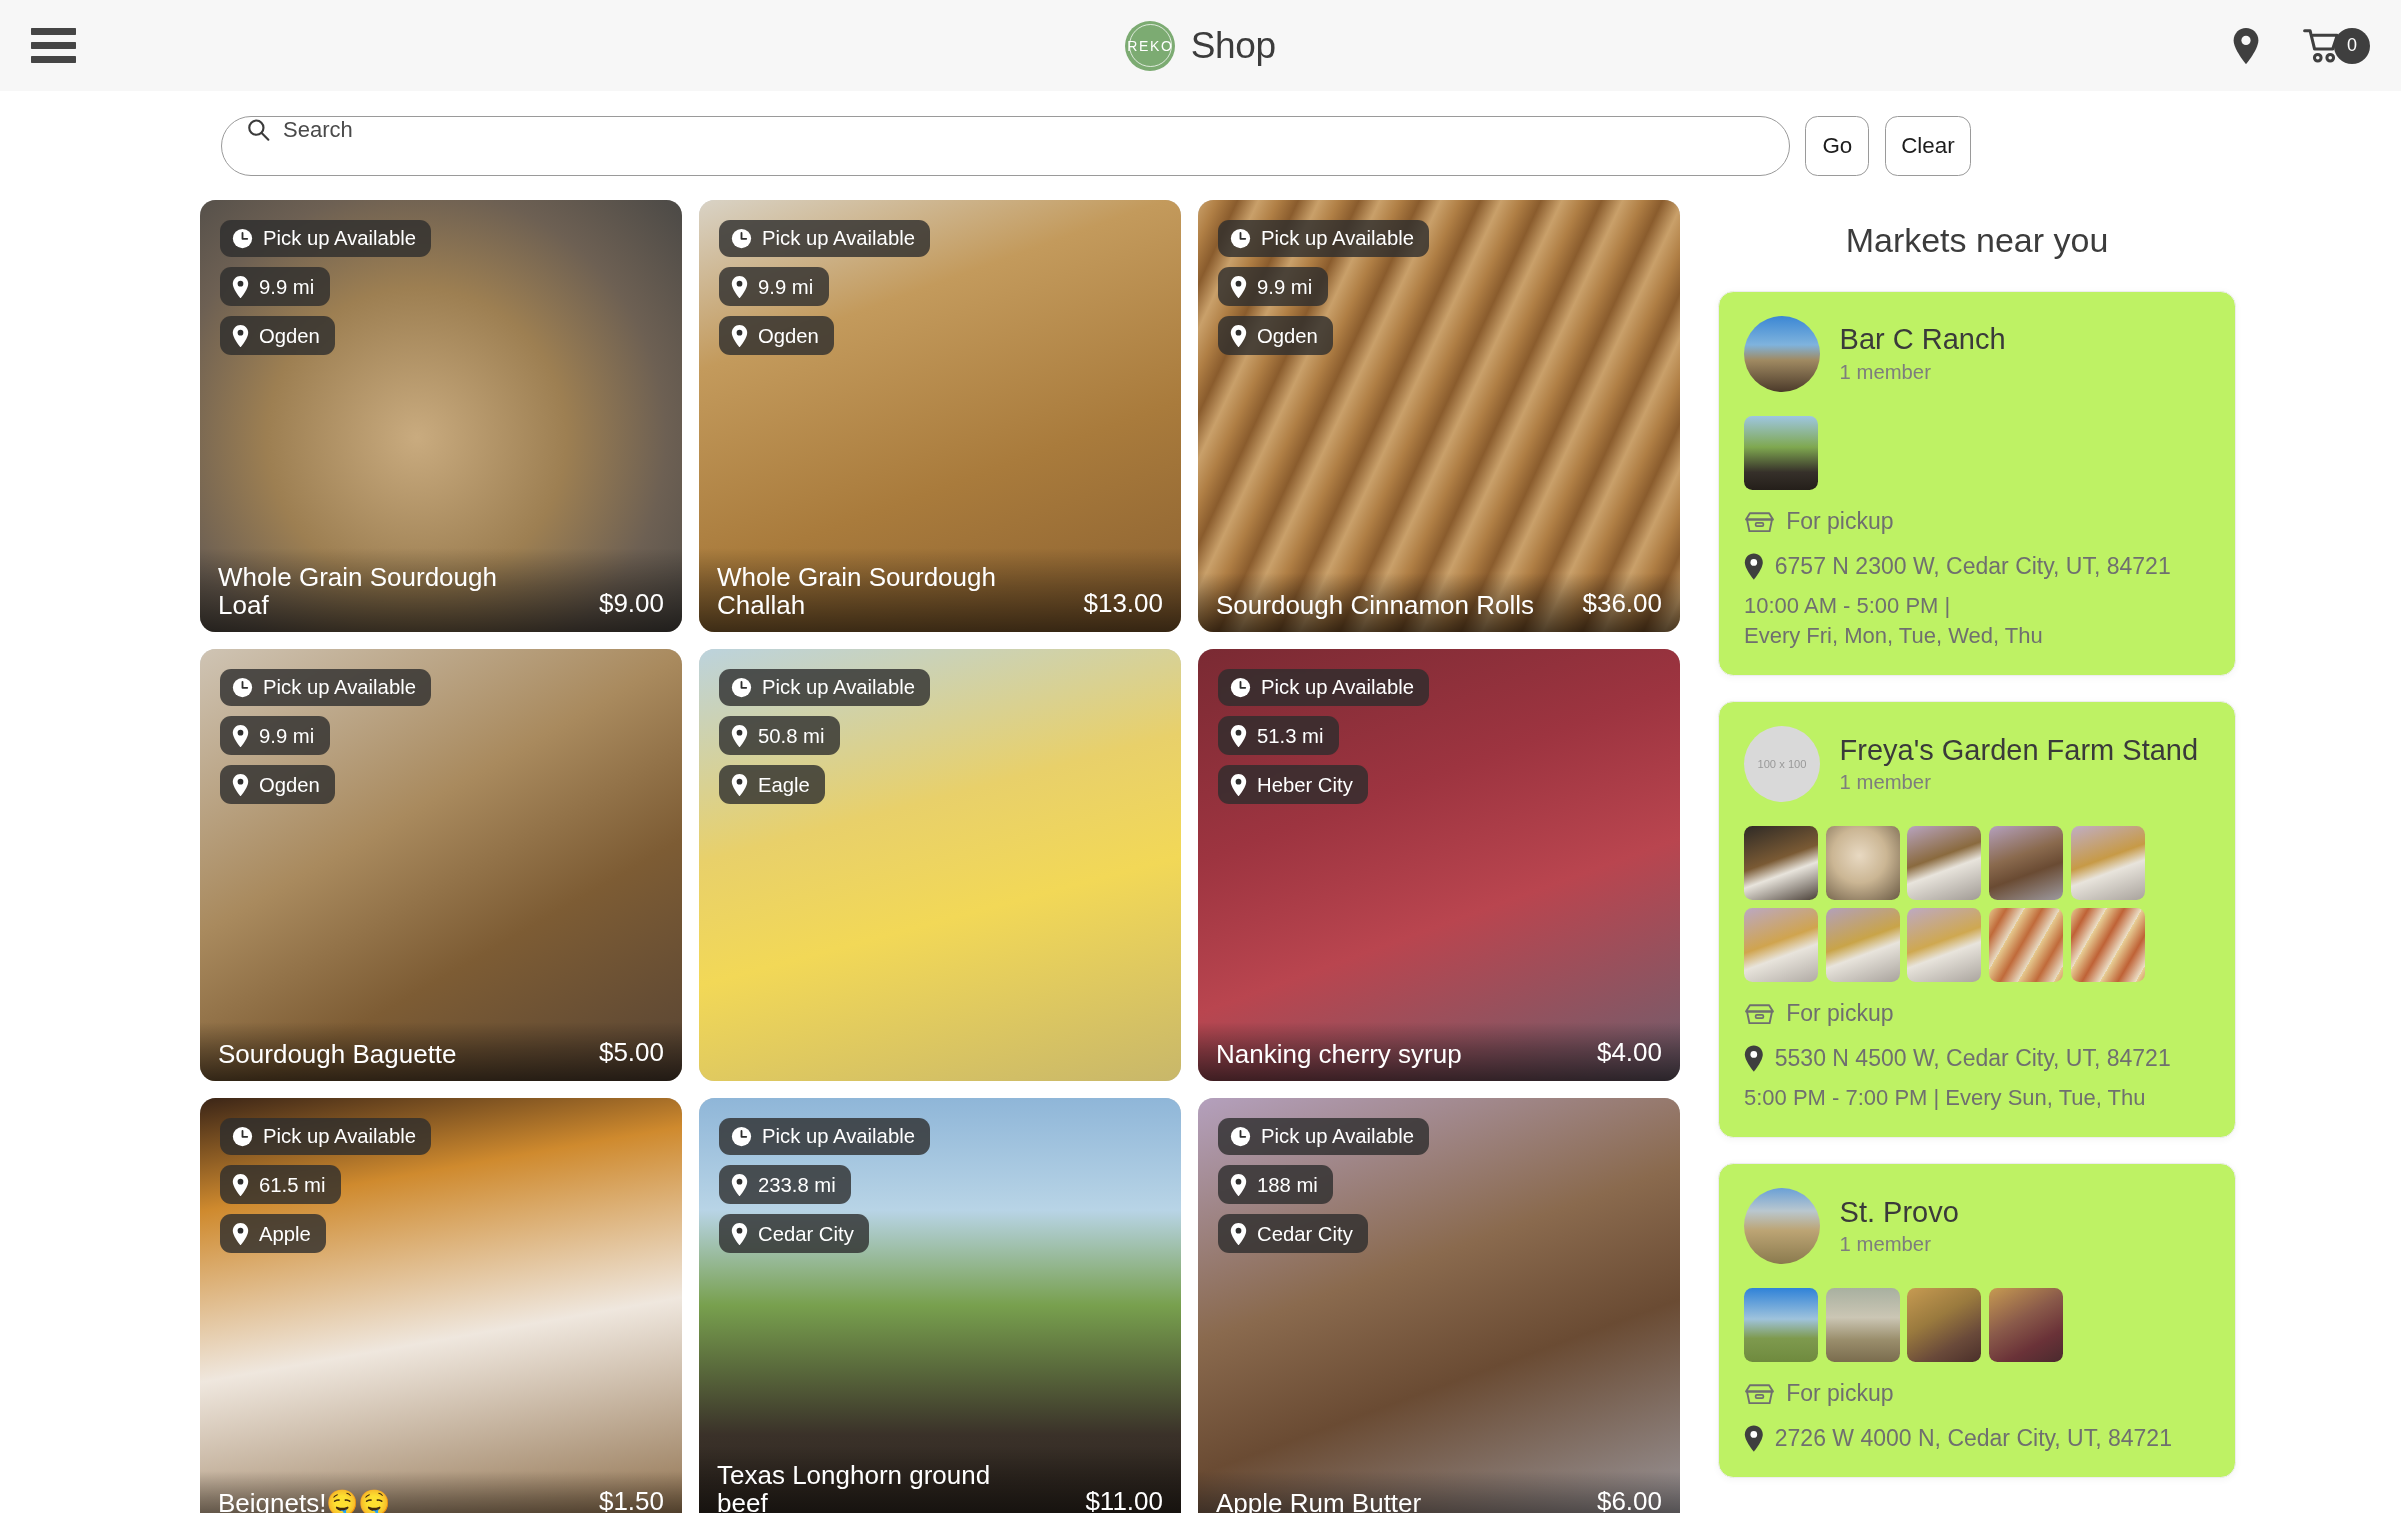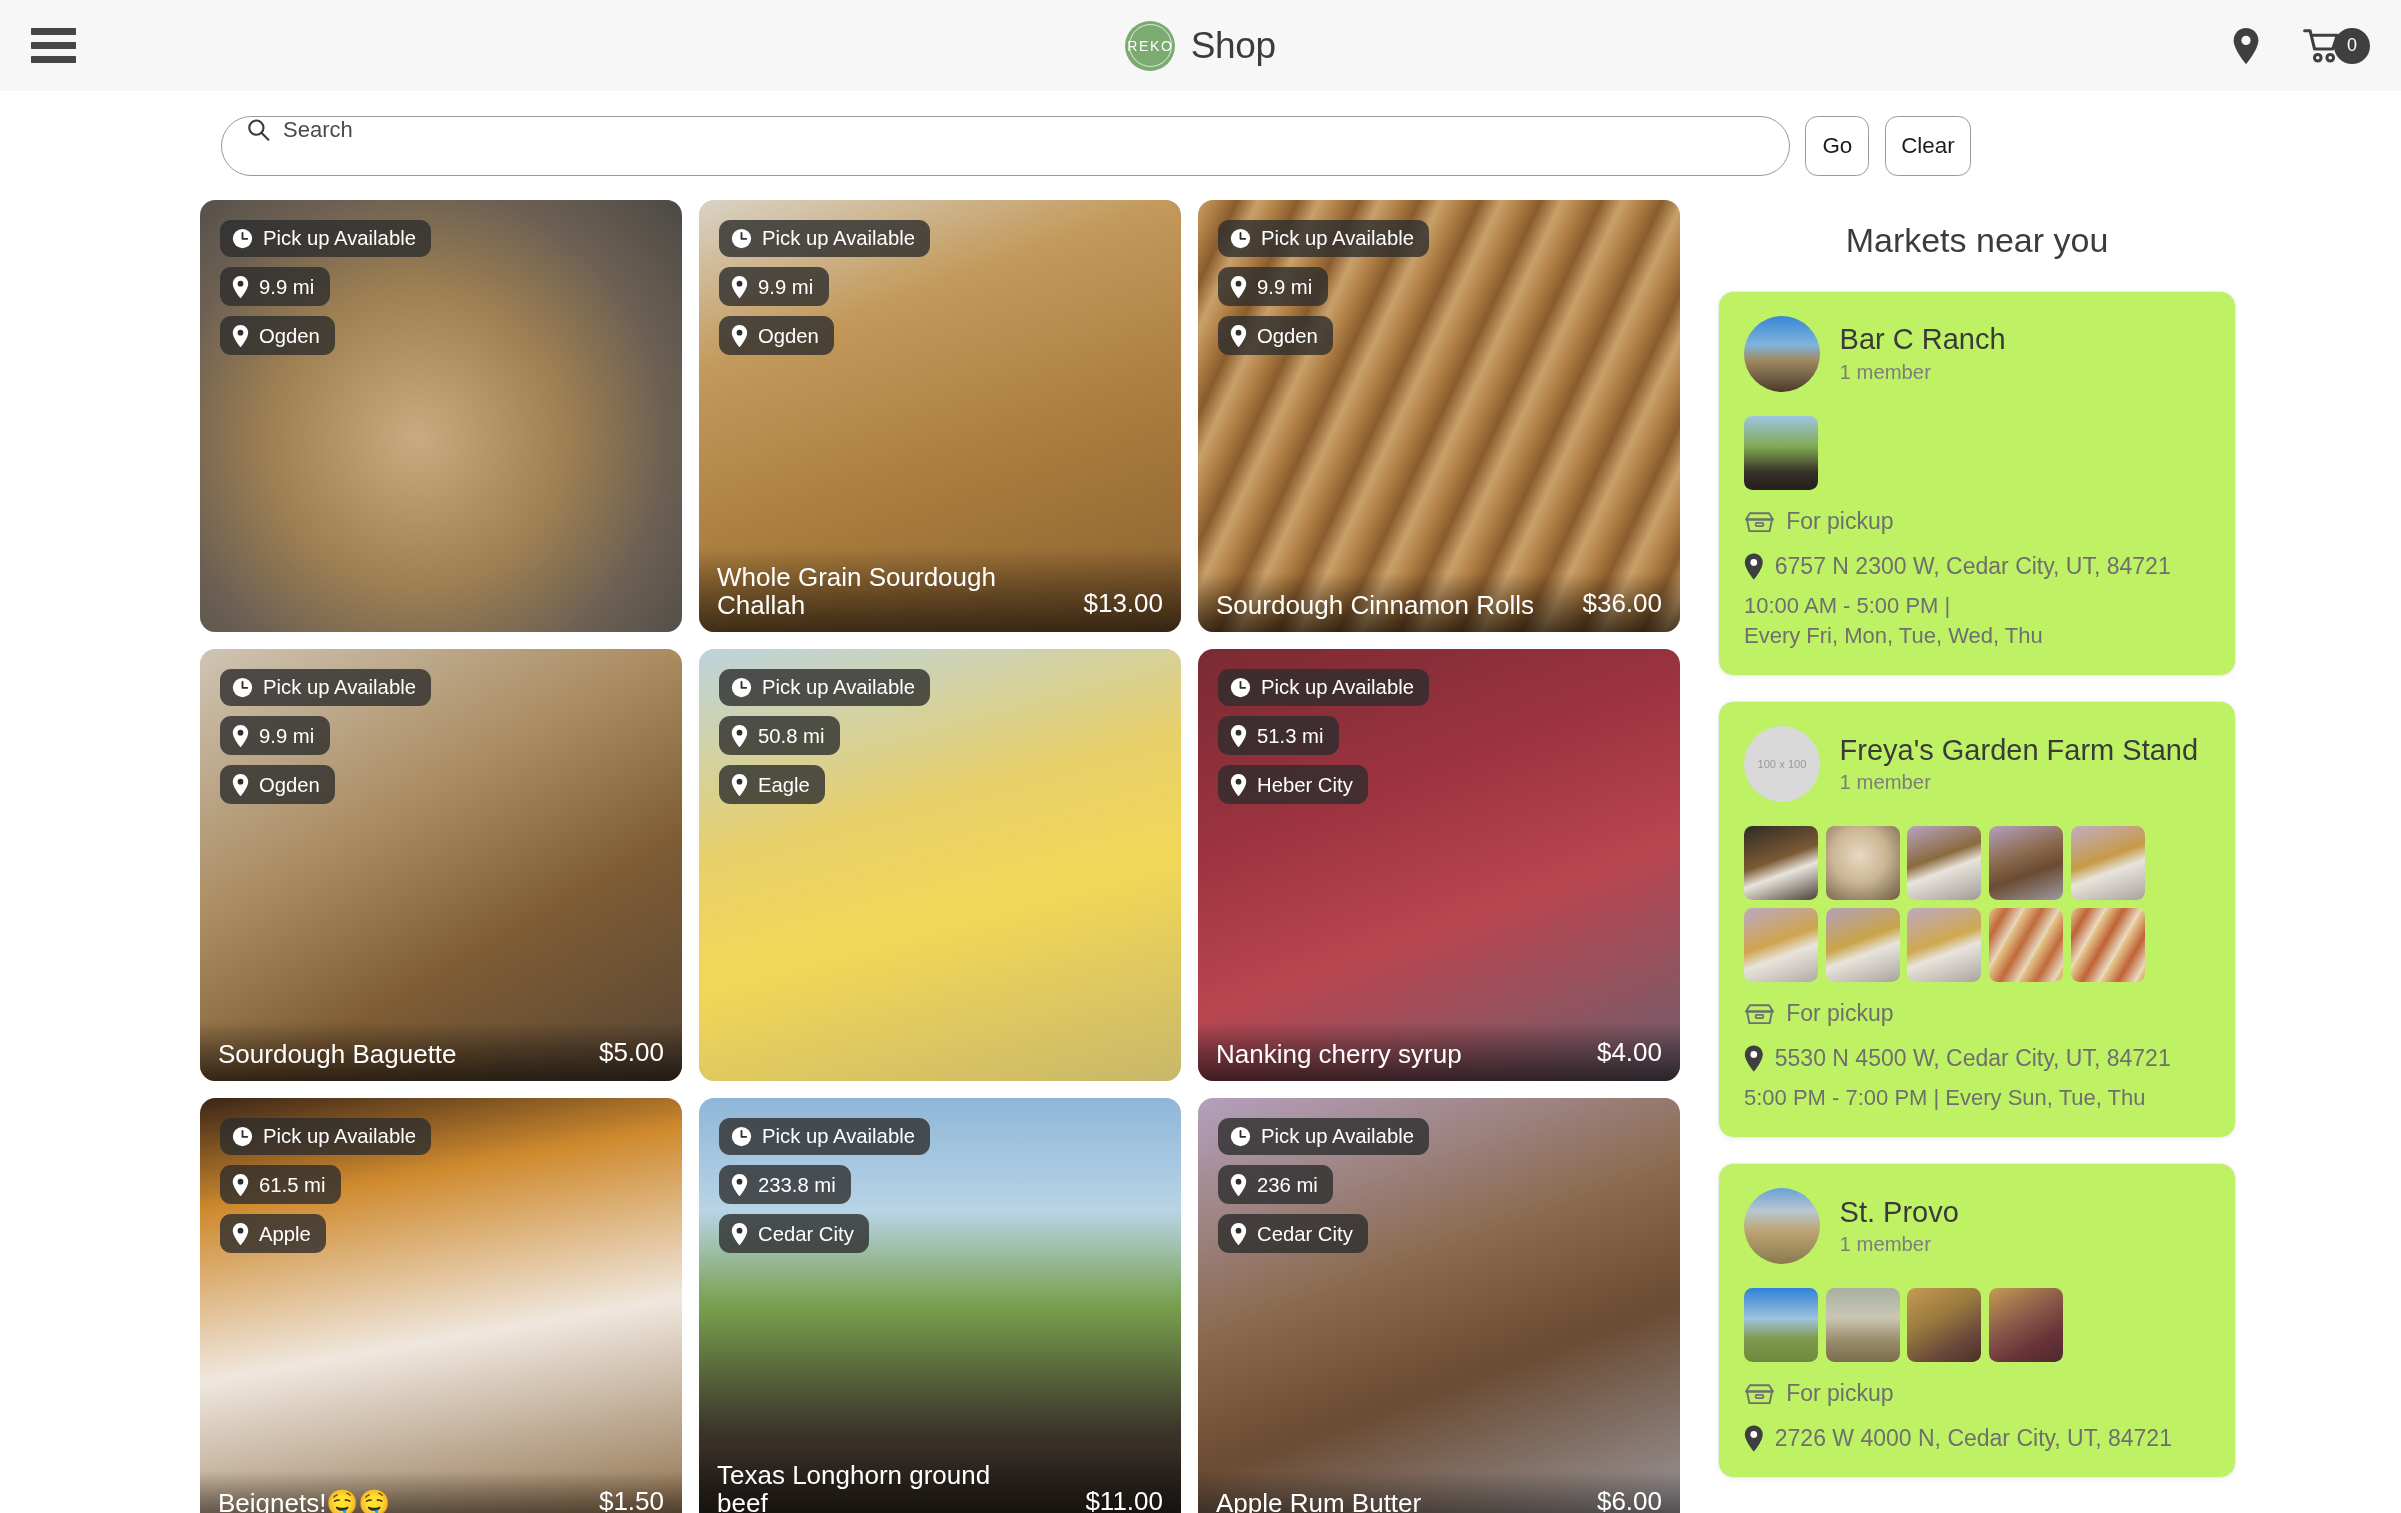--- a/index.html
+++ b/index.html
@@ -214,20 +214,24 @@
             <span>9.9 mi</span>
       </div>
       <div class="badge">
         <svg width="17" height="22.4" viewBox="0 0 24 32" style="flex:none">
   <path d="M12 0C5.9 0 1 4.9 1 11c0 8 11 21 11 21s11-13 11-21C23 4.9 18.1 0 12 0z" fill="#ffffff"></path>
   <circle cx="12" cy="11" r="4.1" fill="#2d2d2d"></circle>
             </svg>
             <span>Ogden</span>
       </div>
     </div>
+    <div class="card-footer">
+      <div class="card-title">Whole Grain Sourdough Loaf</div>
+      <div class="card-price">$9.00</div>
+    </div>
       </div>
       <div class="card">
     <div class="card-photo" style="background:linear-gradient(160deg,#d9d3c6 0%,#c39a5c 28%,#a97b3c 62%,#8a6030 100%)"></div>
     <div class="card-badges">
       <div class="badge">
         <svg width="21" height="21" viewBox="0 0 24 24" style="flex:none">
   <circle cx="12" cy="12" r="11" fill="#ffffff"></circle>
   <path d="M12 5.6v6.8h5.4" fill="none" stroke="#2d2d2d" stroke-width="2.1" stroke-linecap="round" stroke-linejoin="round"></path>
             </svg>
             <span>Pick up Available</span>
@@ -436,21 +440,21 @@
   <circle cx="12" cy="12" r="11" fill="#ffffff"></circle>
   <path d="M12 5.6v6.8h5.4" fill="none" stroke="#2d2d2d" stroke-width="2.1" stroke-linecap="round" stroke-linejoin="round"></path>
             </svg>
             <span>Pick up Available</span>
       </div>
       <div class="badge">
         <svg width="17" height="22.4" viewBox="0 0 24 32" style="flex:none">
   <path d="M12 0C5.9 0 1 4.9 1 11c0 8 11 21 11 21s11-13 11-21C23 4.9 18.1 0 12 0z" fill="#ffffff"></path>
   <circle cx="12" cy="11" r="4.1" fill="#2d2d2d"></circle>
             </svg>
-            <span>236 mi</span>
+            <span>188 mi</span>
       </div>
       <div class="badge">
         <svg width="17" height="22.4" viewBox="0 0 24 32" style="flex:none">
   <path d="M12 0C5.9 0 1 4.9 1 11c0 8 11 21 11 21s11-13 11-21C23 4.9 18.1 0 12 0z" fill="#ffffff"></path>
   <circle cx="12" cy="11" r="4.1" fill="#2d2d2d"></circle>
             </svg>
             <span>Cedar City</span>
       </div>
     </div>
     <div class="card-footer">

